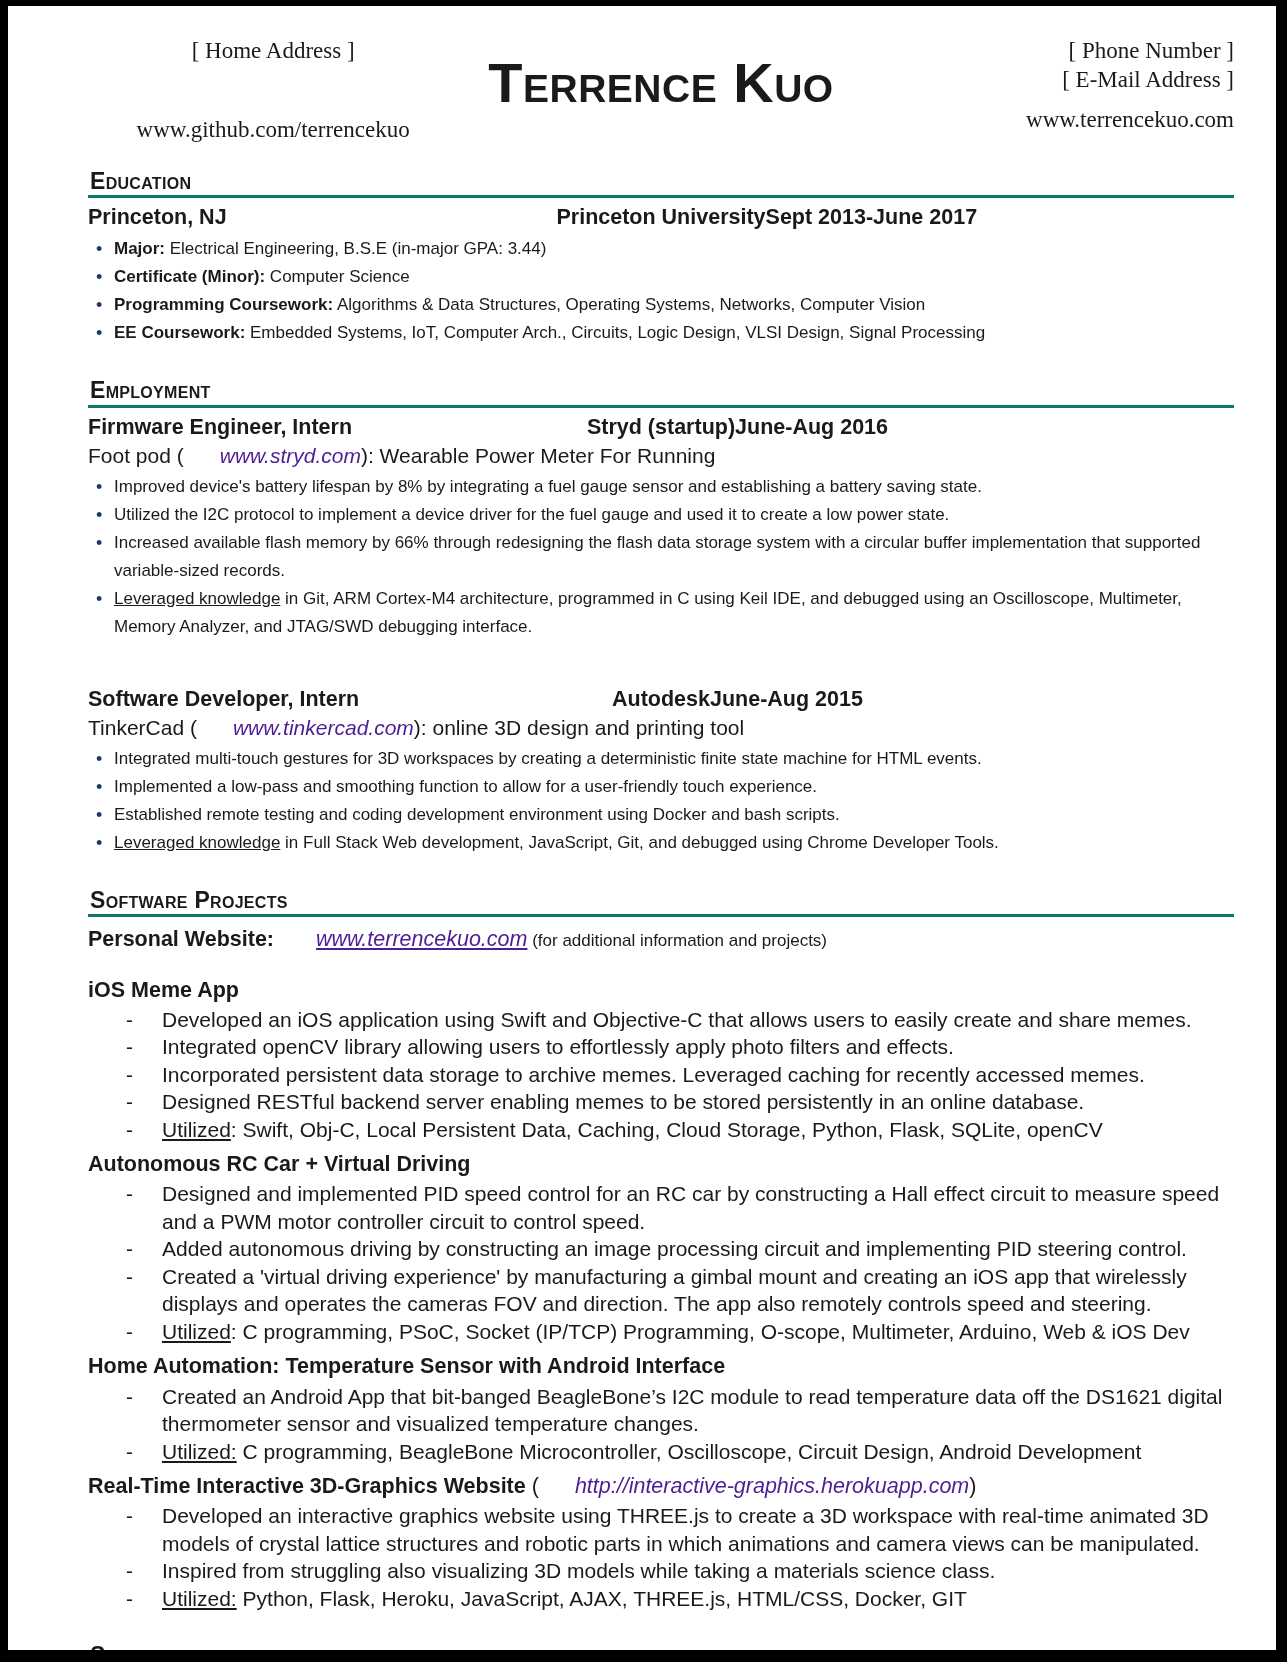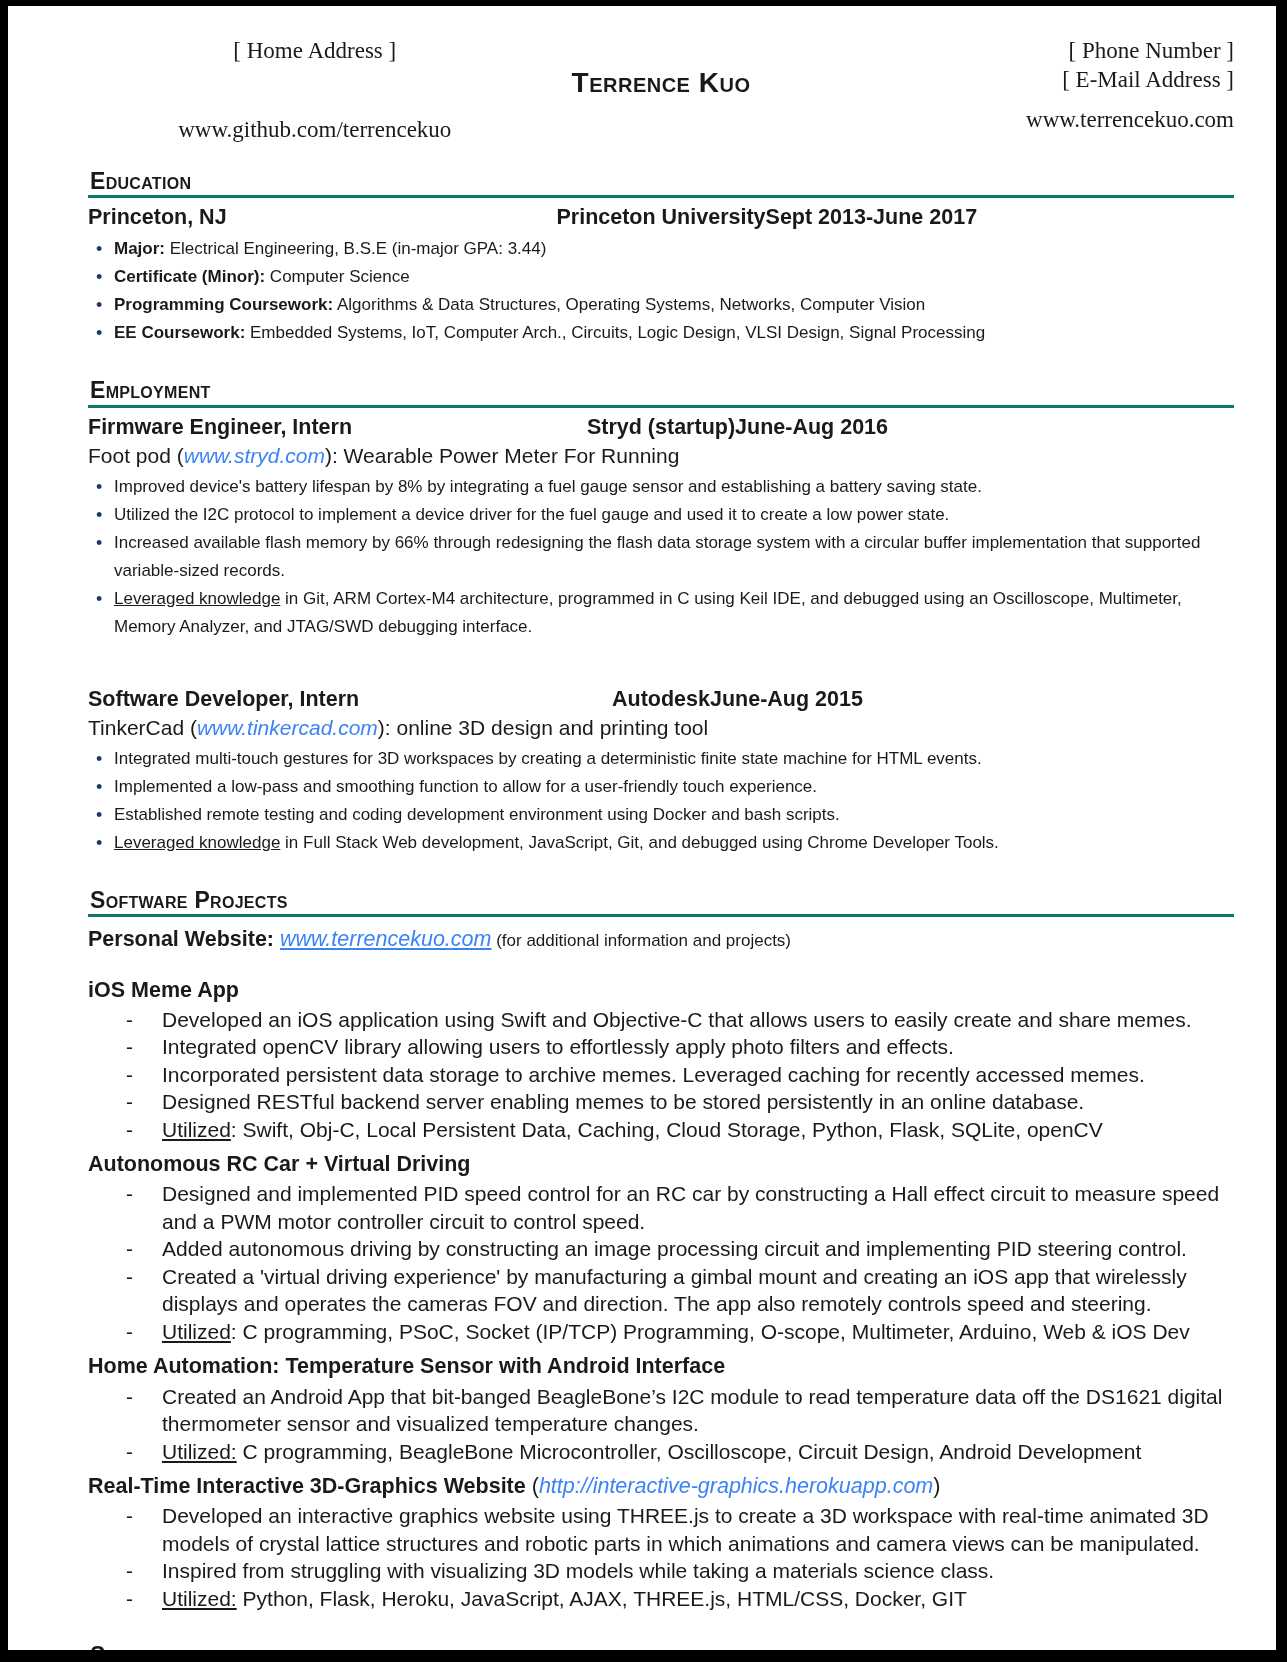--- a/index.html
+++ b/index.html
@@ -12,21 +12,21 @@
     padding:30px 42px 16px 80px; overflow:hidden;
     font-family:"Liberation Sans", sans-serif; color:#1a1a1a;
   }
   
   .hdr { display:grid; grid-template-columns:1fr auto 1fr; height:108px;text-align:center; }
   .hdr-left { display:flex; flex-direction:column; justify-content:space-between; }
   .hdr-right { display:flex; flex-direction:column; align-items:flex-end; }
   .serif { font-family:"Liberation Serif", serif; font-size:23px; line-height:29px; white-space:nowrap; }
   .hdr-site { margin-top:11px; }
   .hdr-center { display:flex; align-items:center; justify-content:center; padding:0 30px; }
-  .name { margin:0; font-size:28px; font-weight:700; font-variant:small-caps; letter-spacing:0.5px; line-height:1; padding-bottom:14px; }
+  .name { margin:0; font-size:56px; font-weight:700; font-variant:small-caps; letter-spacing:0.5px; line-height:1; padding-bottom:14px; }
   
   h2.sec {
     font-size:23px; font-weight:700; font-variant:small-caps; letter-spacing:0.3px;
     margin:30px 0 5px 0; padding:0 0 1px 2px; line-height:1.15;
     border-bottom:3px solid #0f766e;
   }
   h2.first { margin-top:24px; }
   
   .row3 { display:grid; grid-template-columns:1fr auto 1fr; font-weight:700; font-size:21.5px; line-height:1.35; margin-top:3px; }
   .row3 .mid { text-align:center; }
@@ -35,21 +35,21 @@
   
   ul.dots { list-style:none; margin:3px 0 0 0; padding:0; }
   ul.dots li { position:relative; padding-left:26px; font-size:17px; line-height:28px; }
   ul.dots li::before { content:"•"; position:absolute; left:8px; top:0; color:#1f3864; font-size:18px; }
   
   ul.dashes { list-style:none; margin:1px 0 0 0; padding:0; }
   ul.dashes li { position:relative; padding-left:74px; font-size:21px; line-height:27.5px; }
   ul.dashes li::before { content:"-"; position:absolute; left:38px; top:0; }
   .b { font-weight:700; }
   .u { text-decoration:underline; }
-  .link { color:#3b82f6; font-style:italic; }
+  .link { color:#4c1d95; font-style:italic;margin-left:36px; }
   .job2 { margin-top:44px; }
   .proj-name { font-size:21.5px; font-weight:700; line-height:1.35; margin-top:7px; }
   .pw-line { font-size:21.5px; line-height:1.4; margin-top:7px; }
   .pw-note { font-size:17px; }
 </style>
 </head>
 <body>
 
 <div class="frame">
   <div class="page">
@@ -149,21 +149,21 @@
         <ul class="dashes">
           <li><span class="u"></span><span>Created an Android App that bit-banged BeagleBone’s I2C module to read temperature data off the DS1621 digital thermometer sensor and visualized temperature changes.</span></li>
           <li><span class="u">Utilized:</span><span> C programming, BeagleBone Microcontroller, Oscilloscope, Circuit Design, Android Development</span></li>
         </ul>
       </div>
 
       <div>
         <div class="proj-name"><span class="b">Real-Time Interactive 3D-Graphics Website</span><span style="font-weight:400;"> (</span><span class="link" style="font-weight:400;">http://interactive-graphics.herokuapp.com</span><span style="font-weight:400;">)</span></div>
         <ul class="dashes">
           <li><span class="u"></span><span>Developed an interactive graphics website using THREE.js to create a 3D workspace with real-time animated 3D models of crystal lattice structures and robotic parts in which animations and camera views can be manipulated.</span></li>
-          <li><span class="u"></span><span>Inspired from struggling with visualizing 3D models while taking a materials science class.</span></li>
+          <li><span class="u"></span><span>Inspired from struggling also visualizing 3D models while taking a materials science class.</span></li>
           <li><span class="u">Utilized:</span><span> Python, Flask, Heroku, JavaScript, AJAX, THREE.js, HTML/CSS, Docker, GIT</span></li>
         </ul>
       </div>
     </section>
 
     <section>
       <h2 class="sec">Skills</h2>
 
     </section>
 

